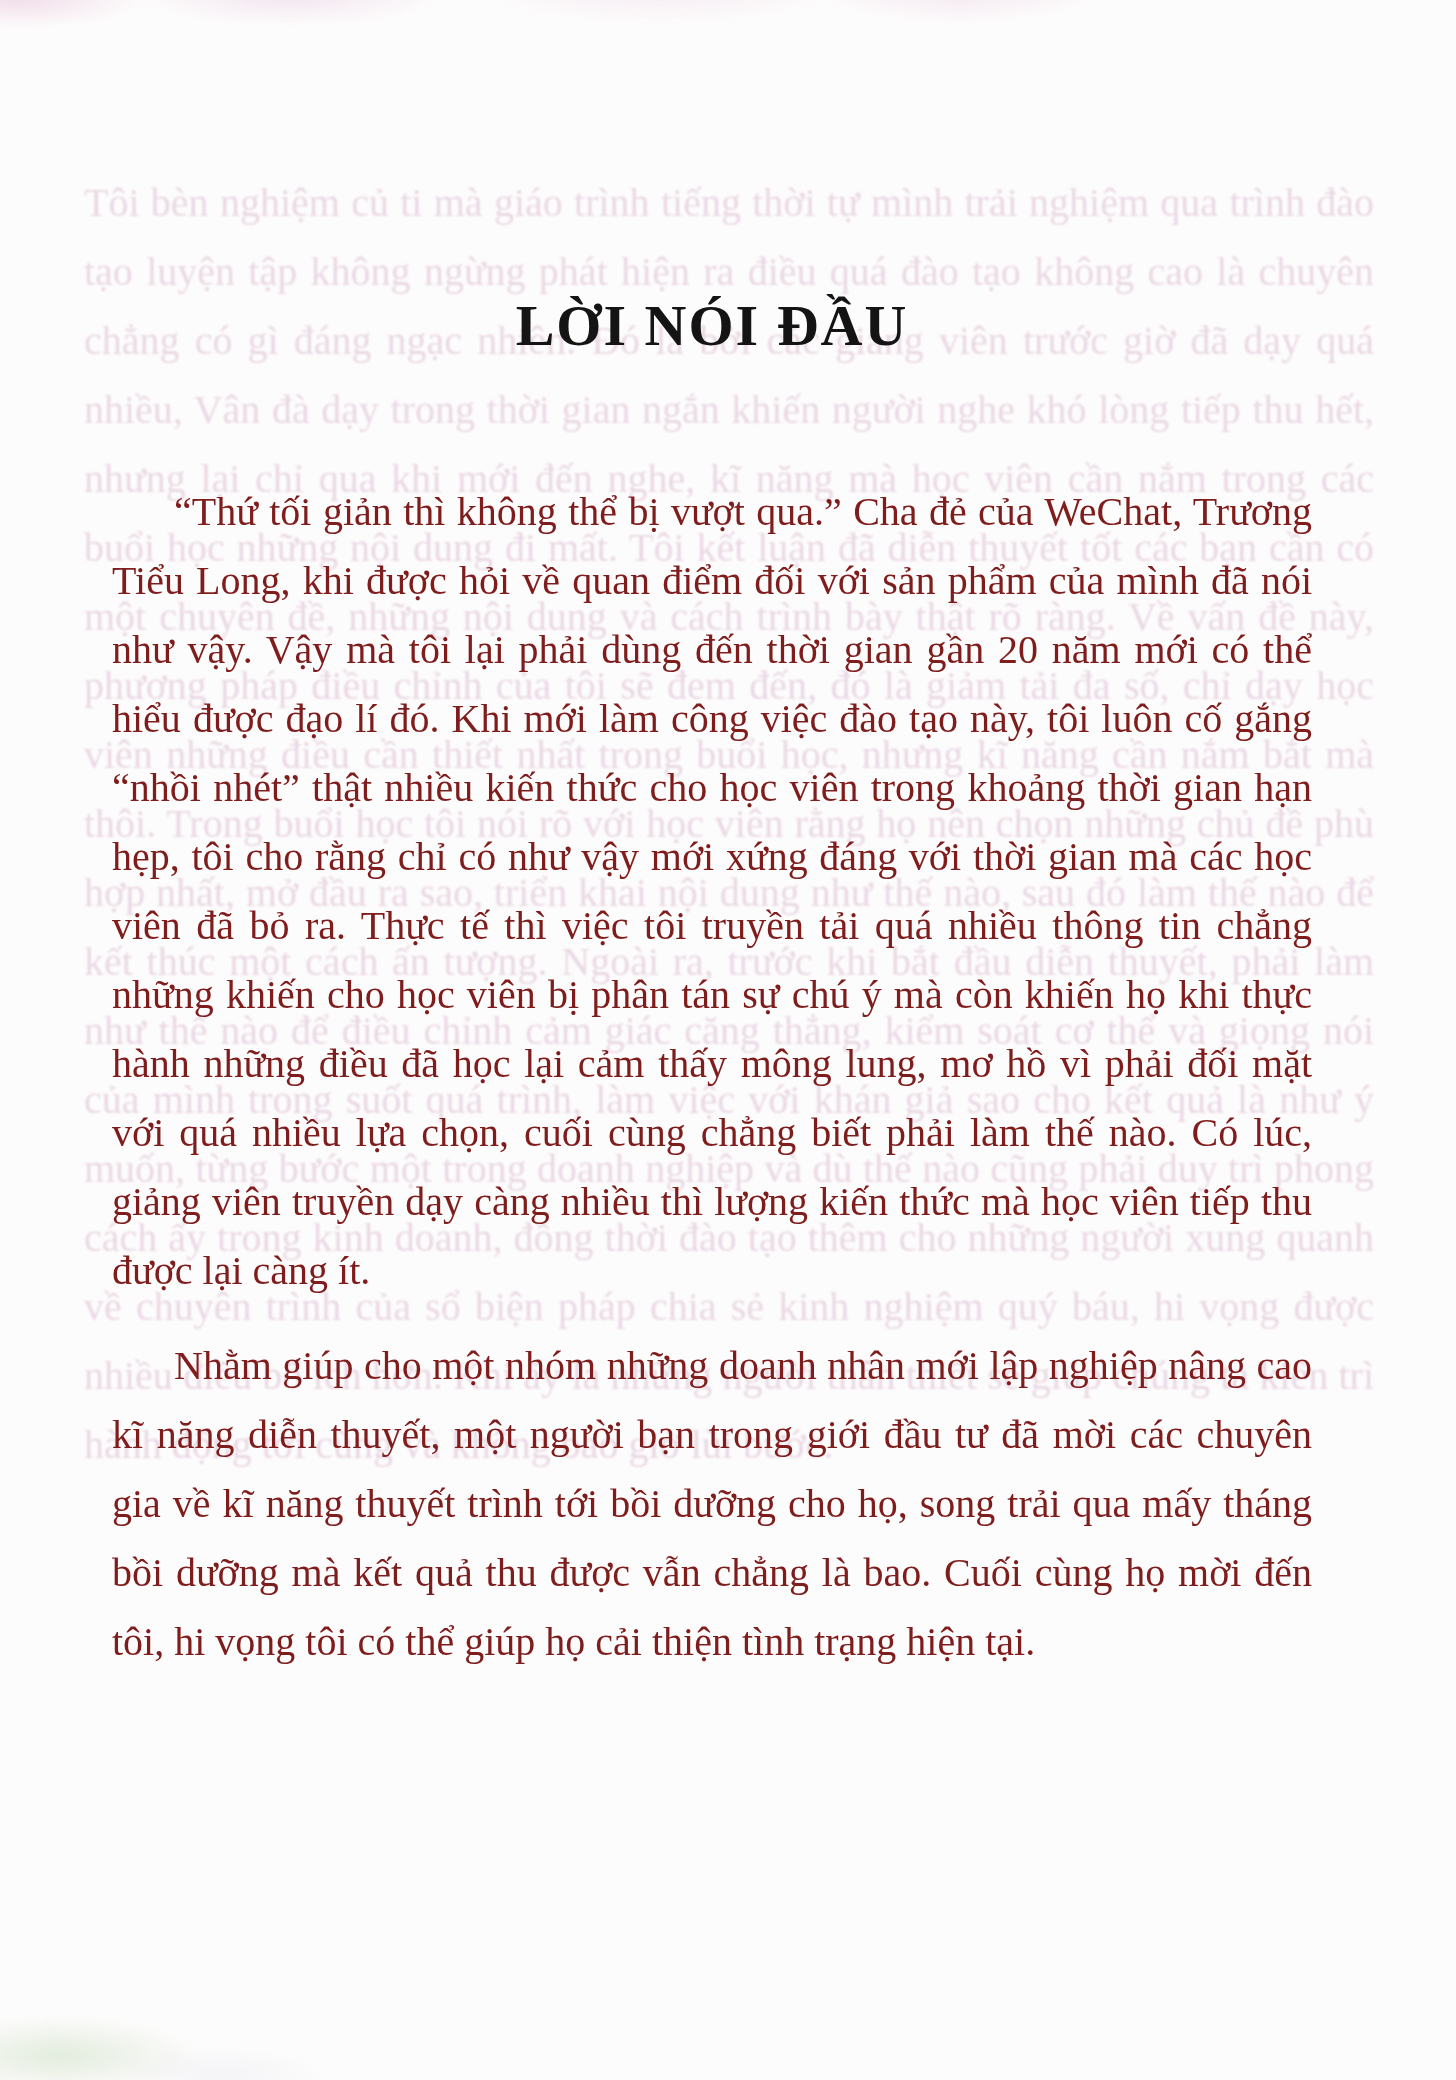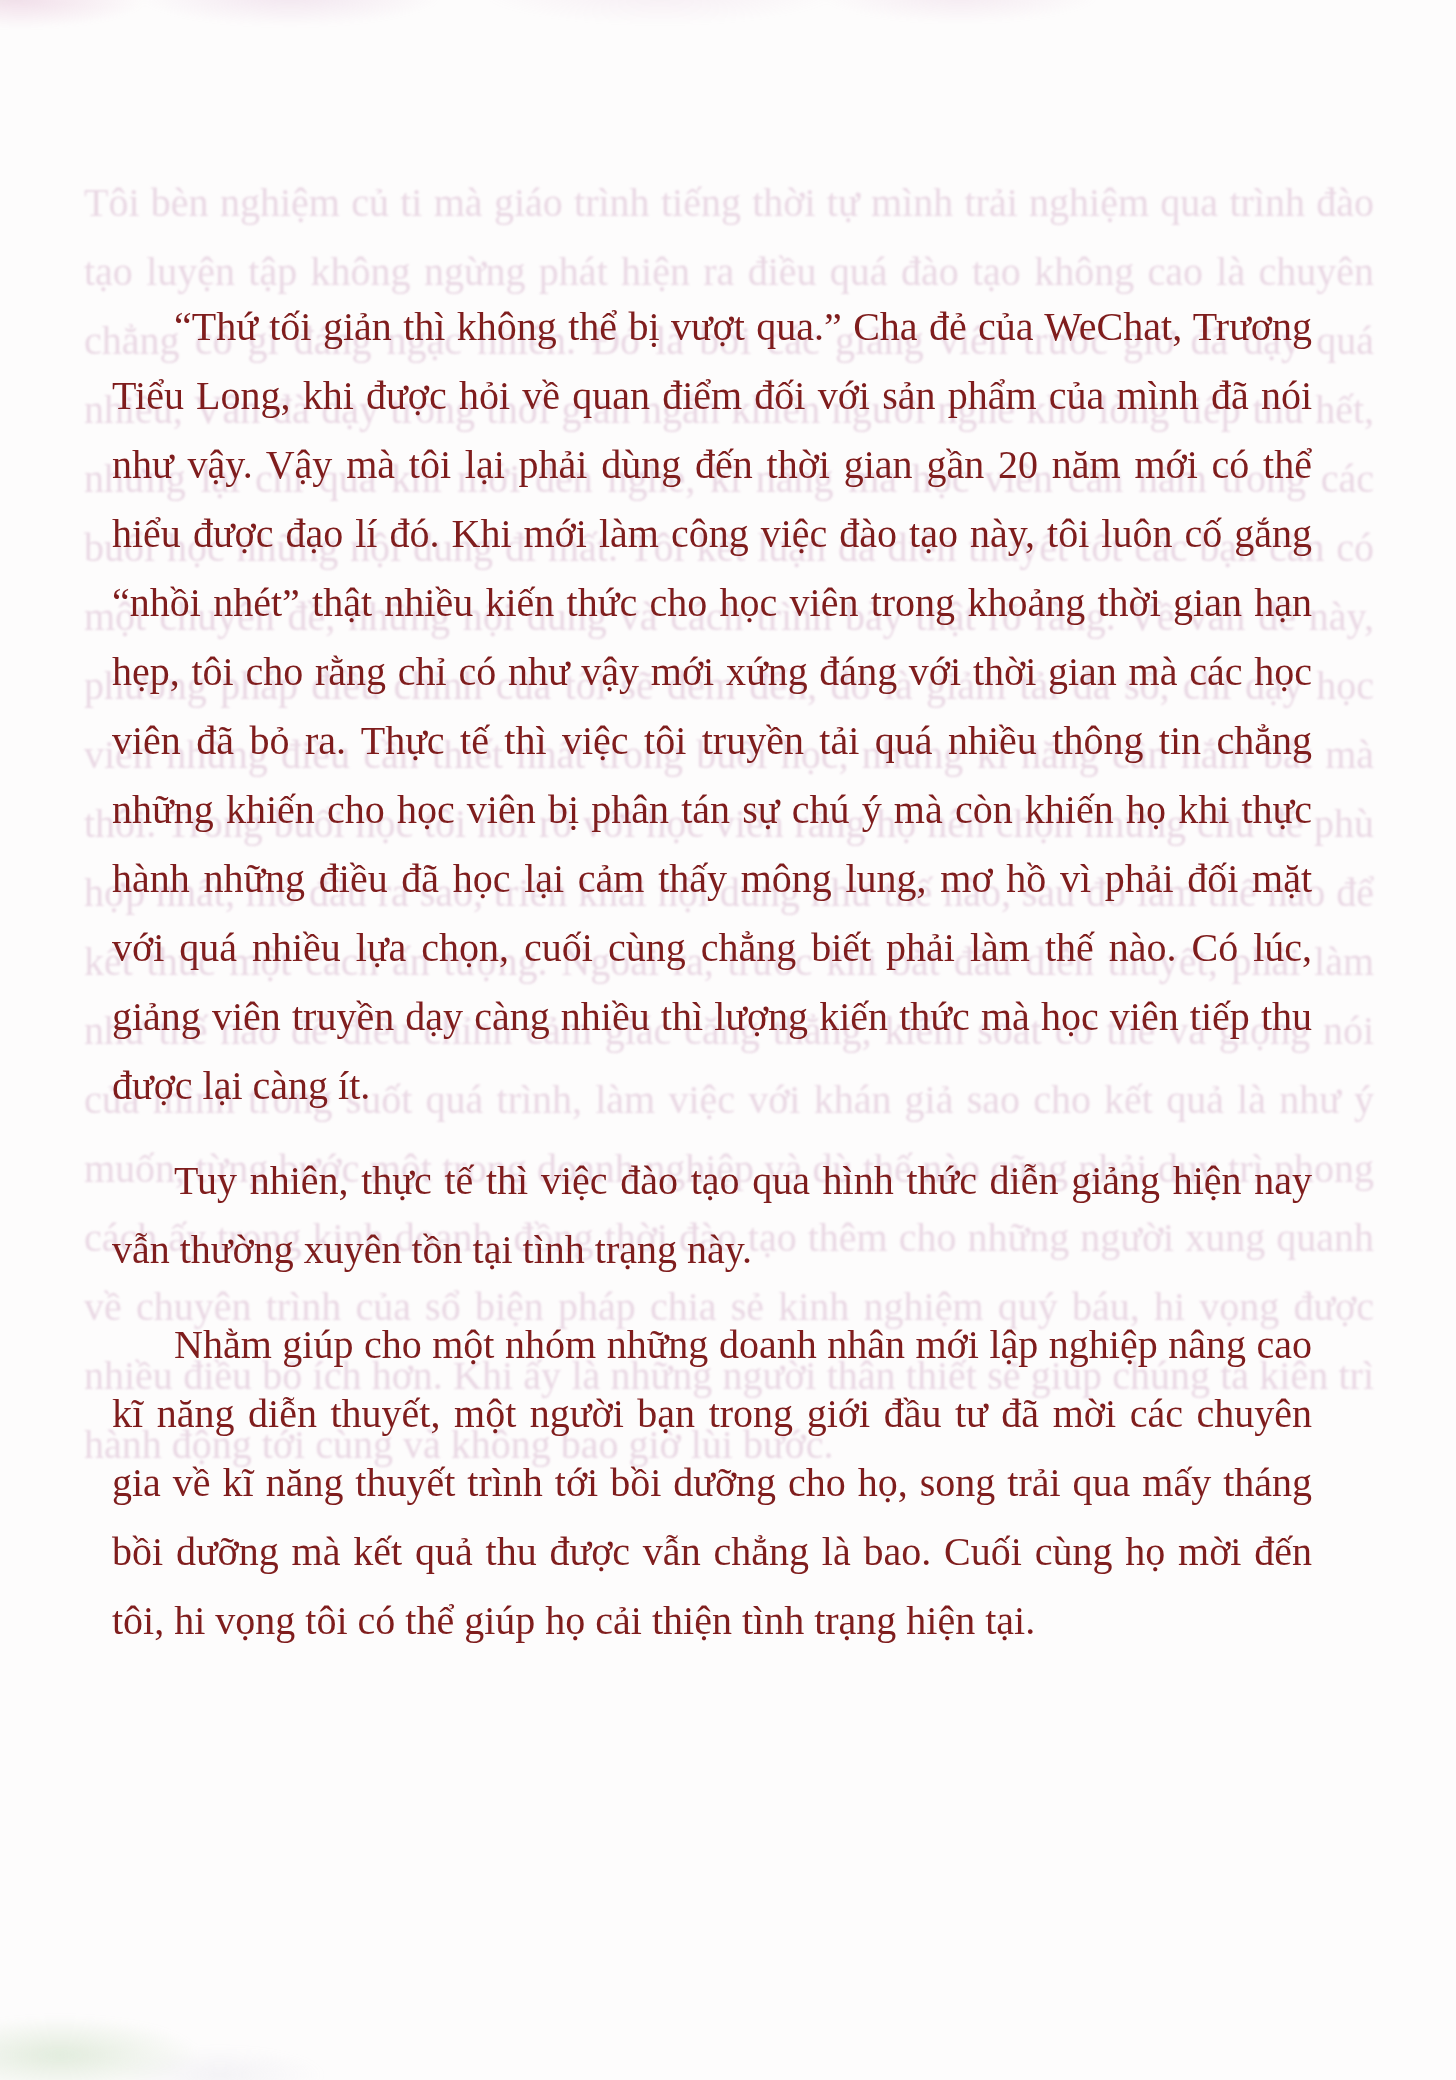--- a/index.html
+++ b/index.html
@@ -82,23 +82,23 @@
 </head>
 <body>
 
 <div class="book-page">
 
   <div class="smudge-top"></div>
 
   <div class="bleed-layer">Tôi bèn nghiệm củ ti mà giáo trình tiếng thời tự mình trải nghiệm qua trình đào tạo luyện tập không ngừng phát hiện ra điều quá đào tạo không cao là chuyên chẳng có gì đáng ngạc nhiên. Đó là bởi các giảng viên trước giờ đã dạy quá nhiều, Vân đà dạy trong thời gian ngắn khiến người nghe khó lòng tiếp thu hết, nhưng lại chỉ qua khi mới đến nghe, kĩ năng mà học viên cần nắm trong các buổi học những nội dung đi mất. Tôi kết luận đã diễn thuyết tốt các bạn cần có một chuyên đề, những nội dung và cách trình bày thật rõ ràng. Về vấn đề này, phương pháp điều chỉnh của tôi sẽ đem đến, đó là giảm tải đa số, chỉ dạy học viên những điều cần thiết nhất trong buổi học, nhưng kĩ năng cần nắm bắt mà thôi. Trong buổi học tôi nói rõ với học viên rằng họ nên chọn những chủ đề phù hợp nhất, mở đầu ra sao, triển khai nội dung như thế nào, sau đó làm thế nào để kết thúc một cách ấn tượng. Ngoài ra, trước khi bắt đầu diễn thuyết, phải làm như thế nào để điều chỉnh cảm giác căng thẳng, kiểm soát cơ thể và giọng nói của mình trong suốt quá trình, làm việc với khán giả sao cho kết quả là như ý muốn, từng bước một trong doanh nghiệp và dù thế nào cũng phải duy trì phong cách ấy trong kinh doanh, đồng thời đào tạo thêm cho những người xung quanh về chuyên trình của sổ biện pháp chia sẻ kinh nghiệm quý báu, hi vọng được nhiều điều bổ ích hơn. Khi ấy là những người thân thiết sẽ giúp chúng ta kiên trì hành động tới cùng và không bao giờ lùi bước.</div>
 
   <div class="content">
+    <h1 class="title">LỜI NÓI ĐẦU</h1>
 
     <div class="body-text">
       <p>“Thứ tối giản thì không thể bị vượt qua.” Cha đẻ của WeChat, Trương Tiểu Long, khi được hỏi về quan điểm đối với sản phẩm của mình đã nói như vậy. Vậy mà tôi lại phải dùng đến thời gian gần 20 năm mới có thể hiểu được đạo lí đó. Khi mới làm công việc đào tạo này, tôi luôn cố gắng “nhồi nhét” thật nhiều kiến thức cho học viên trong khoảng thời gian hạn hẹp, tôi cho rằng chỉ có như vậy mới xứng đáng với thời gian mà các học viên đã bỏ ra. Thực tế thì việc tôi truyền tải quá nhiều thông tin chẳng những khiến cho học viên bị phân tán sự chú ý mà còn khiến họ khi thực hành những điều đã học lại cảm thấy mông lung, mơ hồ vì phải đối mặt với quá nhiều lựa chọn, cuối cùng chẳng biết phải làm thế nào. Có lúc, giảng viên truyền dạy càng nhiều thì lượng kiến thức mà học viên tiếp thu được lại càng ít.</p>
-      <p>Tuy nhiên, thực tế thì việc đào tạo qua hình thức diễn giảng hiện nay vẫn thường xuyên tồn tại tình trạng này.</p>
       <p>Nhằm giúp cho một nhóm những doanh nhân mới lập nghiệp nâng cao kĩ năng diễn thuyết, một người bạn trong giới đầu tư đã mời các chuyên gia về kĩ năng thuyết trình tới bồi dưỡng cho họ, song trải qua mấy tháng bồi dưỡng mà kết quả thu được vẫn chẳng là bao. Cuối cùng họ mời đến tôi, hi vọng tôi có thể giúp họ cải thiện tình trạng hiện tại.</p>
     </div>
   </div>
 
   <div class="smudge-bottom"></div>
 
 </div>
 
 </body></html>

